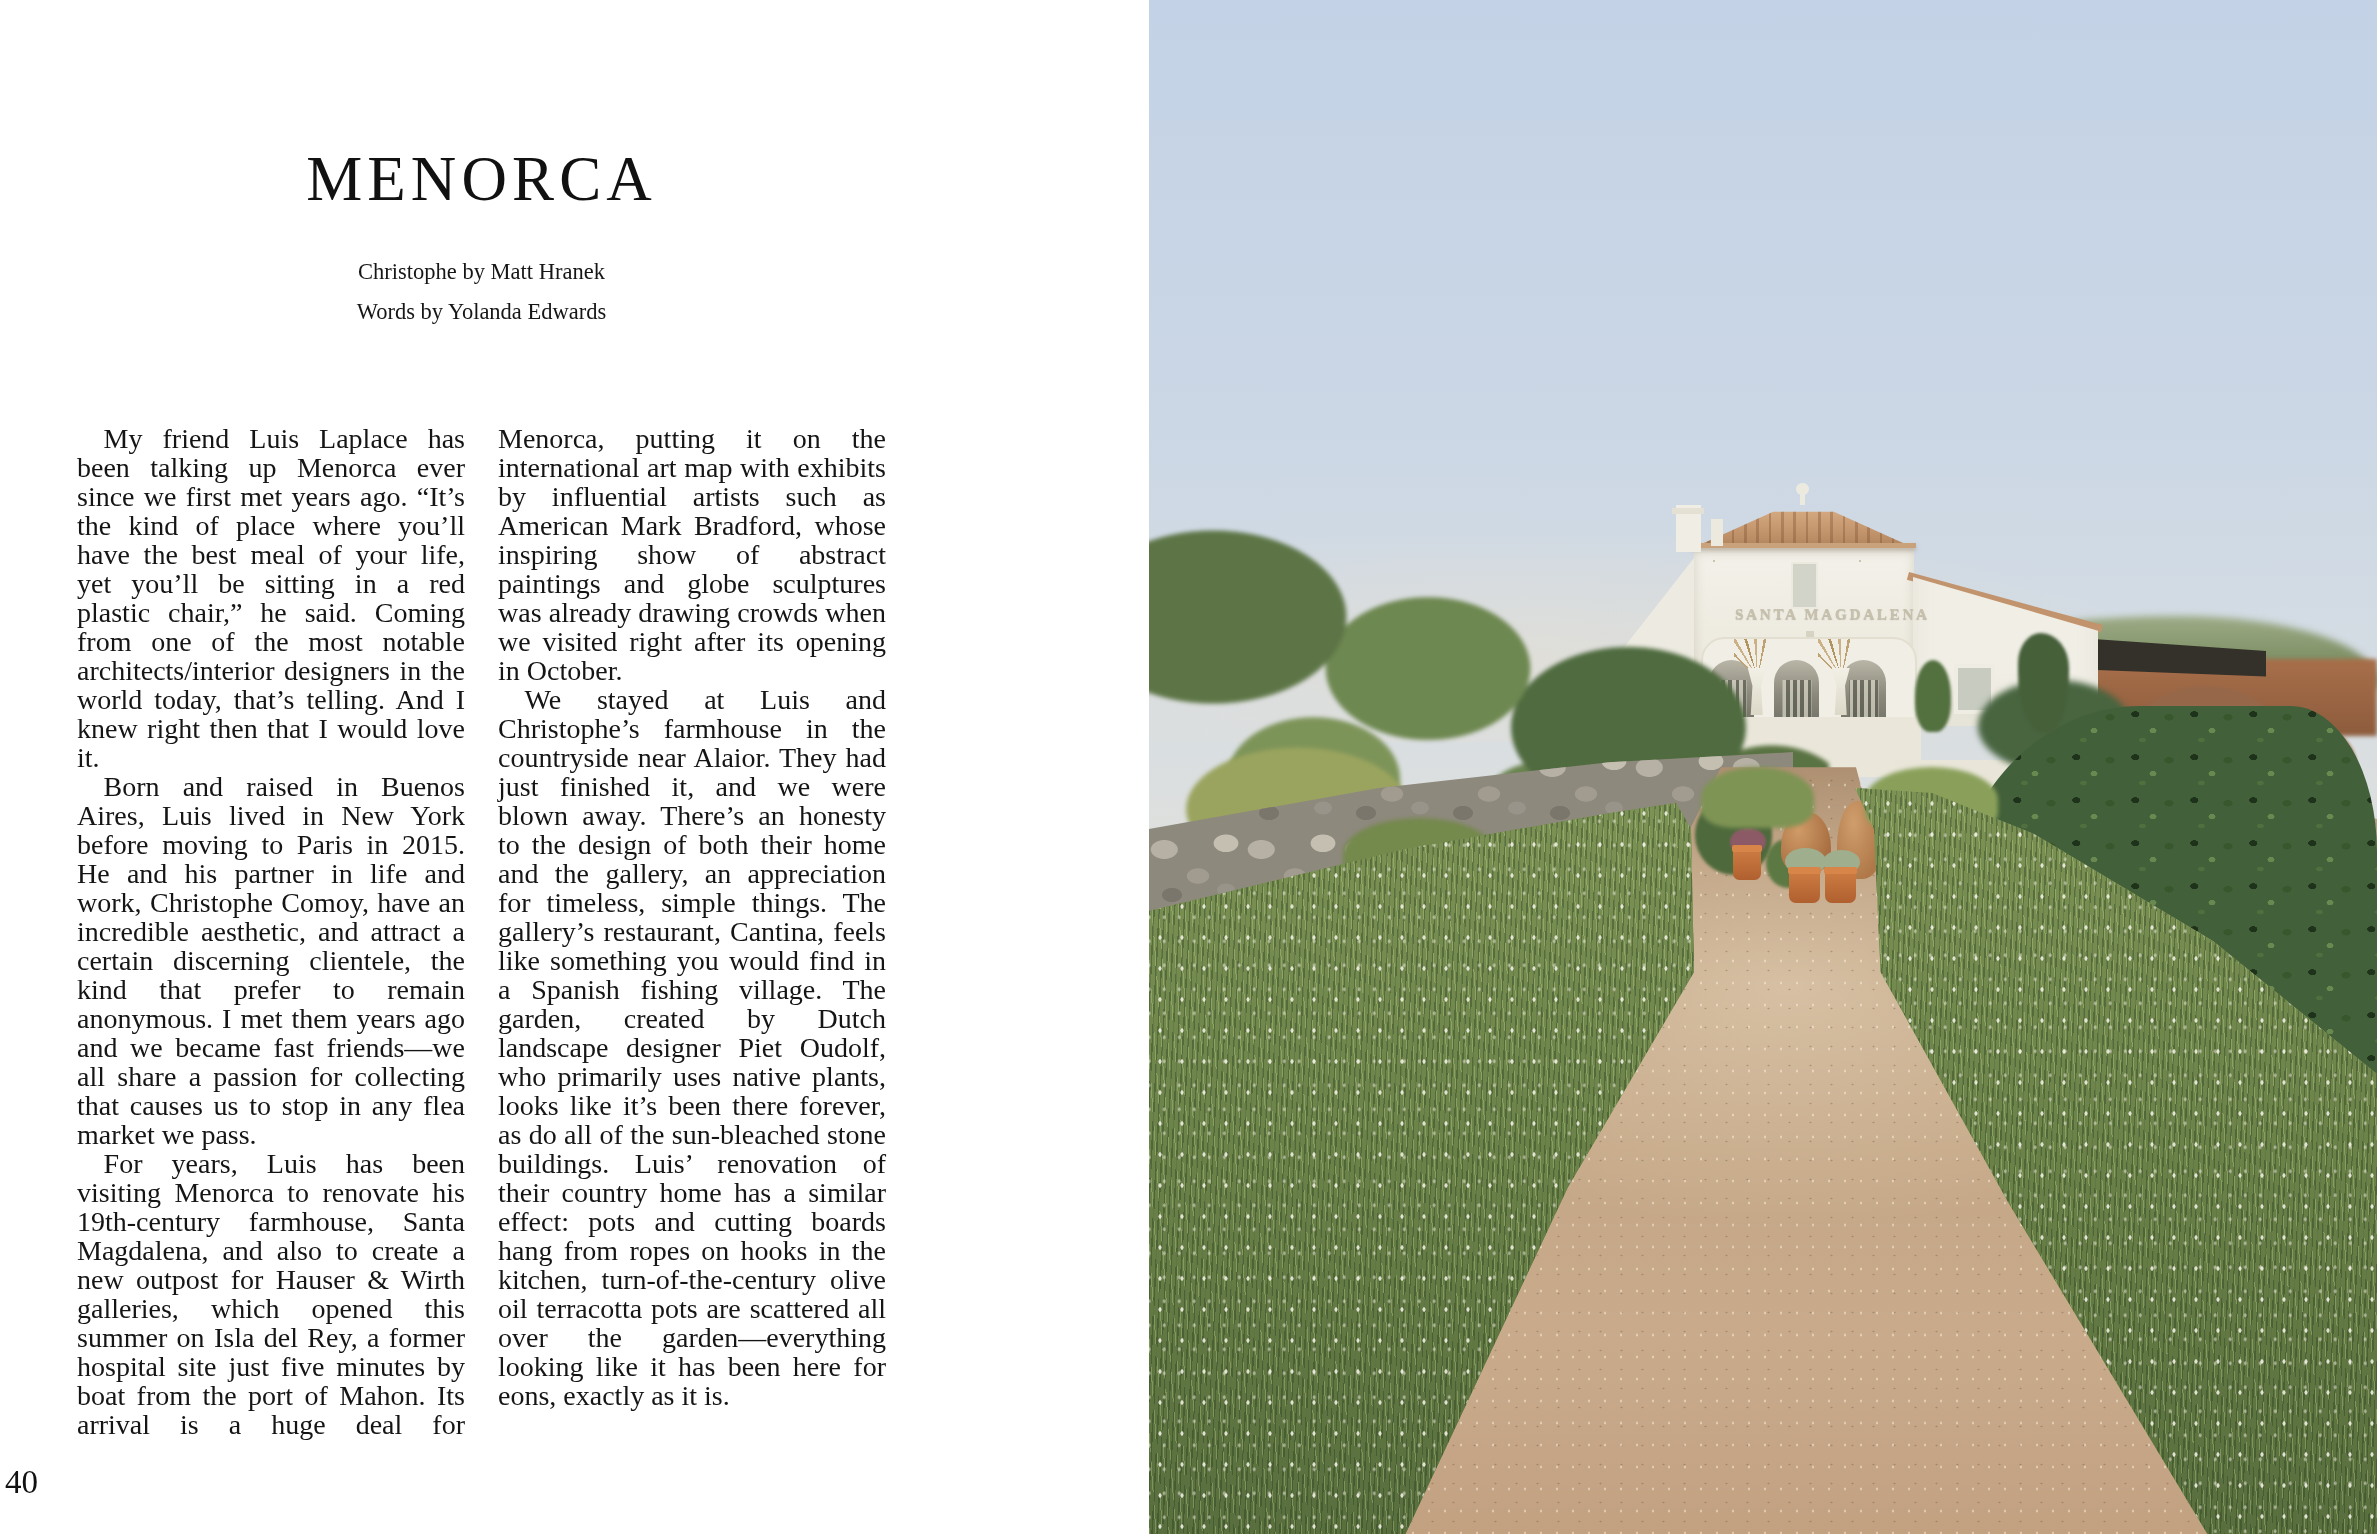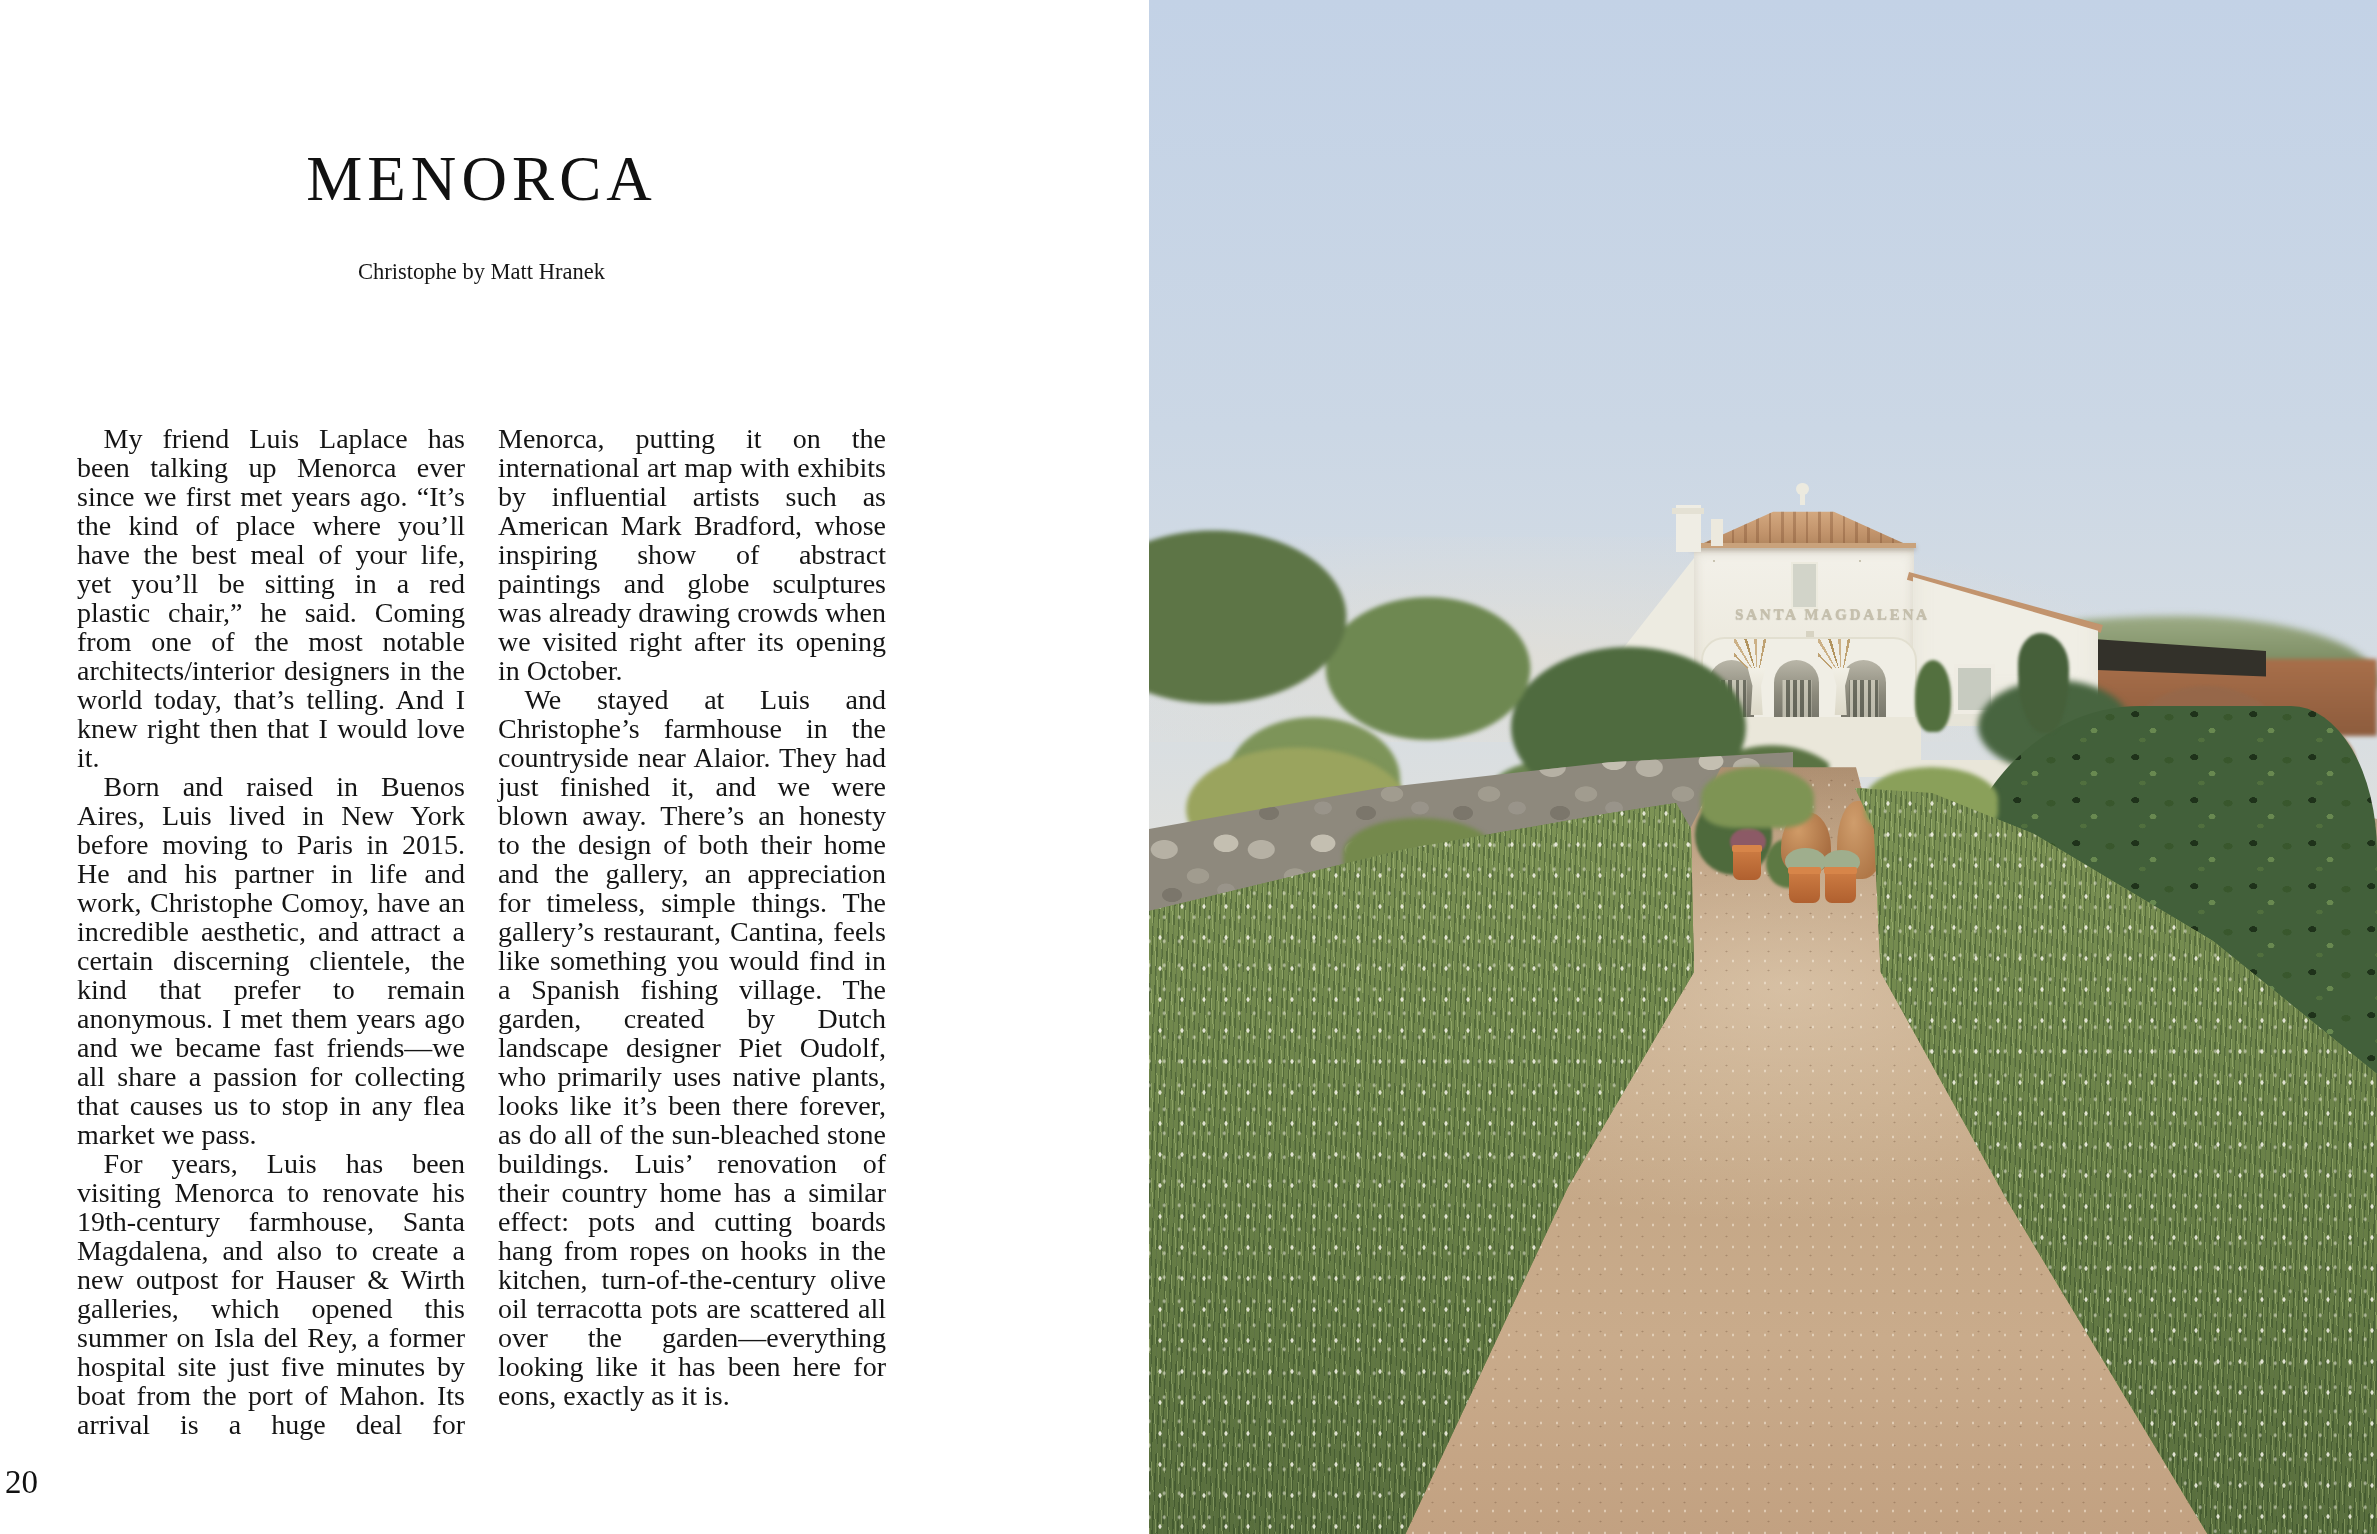--- a/index.html
+++ b/index.html
@@ -195,31 +195,32 @@
 <body>
 
 <div class="spread">
 
   <section class="text-page">
     <div class="article-head">
       <h1 class="title">MENORCA</h1>
     </div>
     <div class="byline">
       <div>Christophe by Matt Hranek</div>
+      <div>Words by Yolanda Edwards</div>
     </div>
     <div class="col col1">
         <p>My friend Luis Laplace has been talking up Menorca ever since we first met years ago. “It’s the kind of place where you’ll have the best meal of your life, yet you’ll be sitting in a red plastic chair,” he said. Coming from one of the most notable architects/interior designers in the world today, that’s telling. And I knew right then that I would love it.</p>
         <p>Born and raised in Buenos Aires, Luis lived in New York before moving to Paris in 2015. He and his partner in life and work, Christophe Comoy, have an incredible aesthetic, and attract a certain discerning clientele, the kind that prefer to remain anonymous. I met them years ago and we became fast friends—we all share a passion for collecting that causes us to stop in any flea market we pass.</p>
         <p class="fill">For years, Luis has been visiting Menorca to renovate his 19th-century farmhouse, Santa Magdalena, and also to create a new outpost for Hauser &amp; Wirth galleries, which opened this summer on Isla del Rey, a former hospital site just five minutes by boat from the port of Mahon. Its arrival is a huge deal for</p>
       </div>
     <div class="col col2">
         <p class="cont">Menorca, putting it on the international art map with exhibits by influential artists such as American Mark Bradford, whose inspiring show of abstract paintings and globe sculptures was already drawing crowds when we visited right after its opening in October.</p>
         <p>We stayed at Luis and Christophe’s farmhouse in the countryside near Alaior. They had just finished it, and we were blown away. There’s an honesty to the design of both their home and the gallery, an appreciation for timeless, simple things. The gallery’s restaurant, Cantina, feels like something you would find in a Spanish fishing village. The garden, created by Dutch landscape designer Piet Oudolf, who primarily uses native plants, looks like it’s been there forever, as do all of the sun-bleached stone buildings. Luis’ renovation of their country home has a similar effect: pots and cutting boards hang from ropes on hooks in the kitchen, turn-of-the-century olive oil terracotta pots are scattered all over the garden—everything looking like it has been here for eons, exactly as it is.</p>
       </div>
-    <div class="pagenum">20</div>
+    <div class="pagenum">40</div>
   </section>
 
   <section class="photo">
     <div class="haze"></div>
     <div class="hills-right"></div>
     <div class="ground-red"></div>
     <div class="canopy"></div>
 
     <div class="wing-left"></div>
     <div class="block-main"></div>

